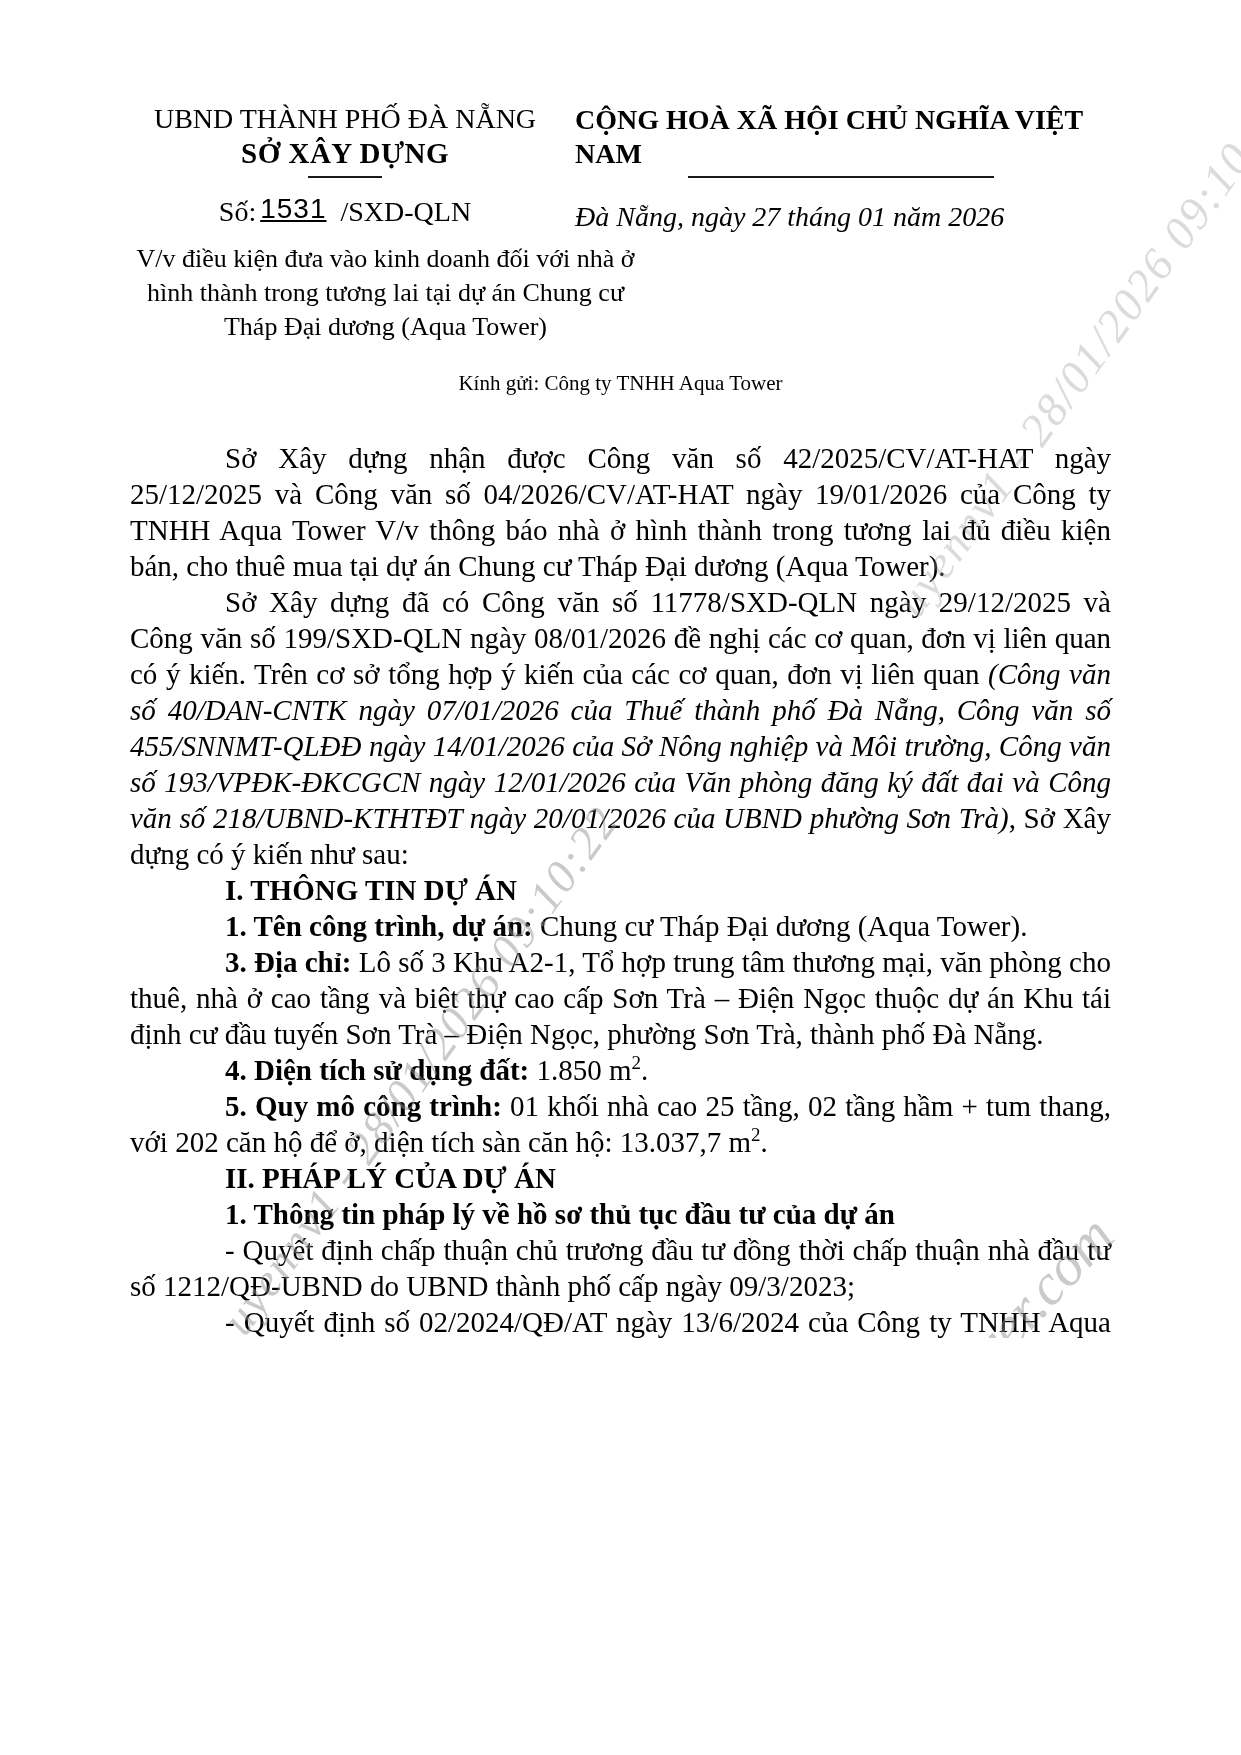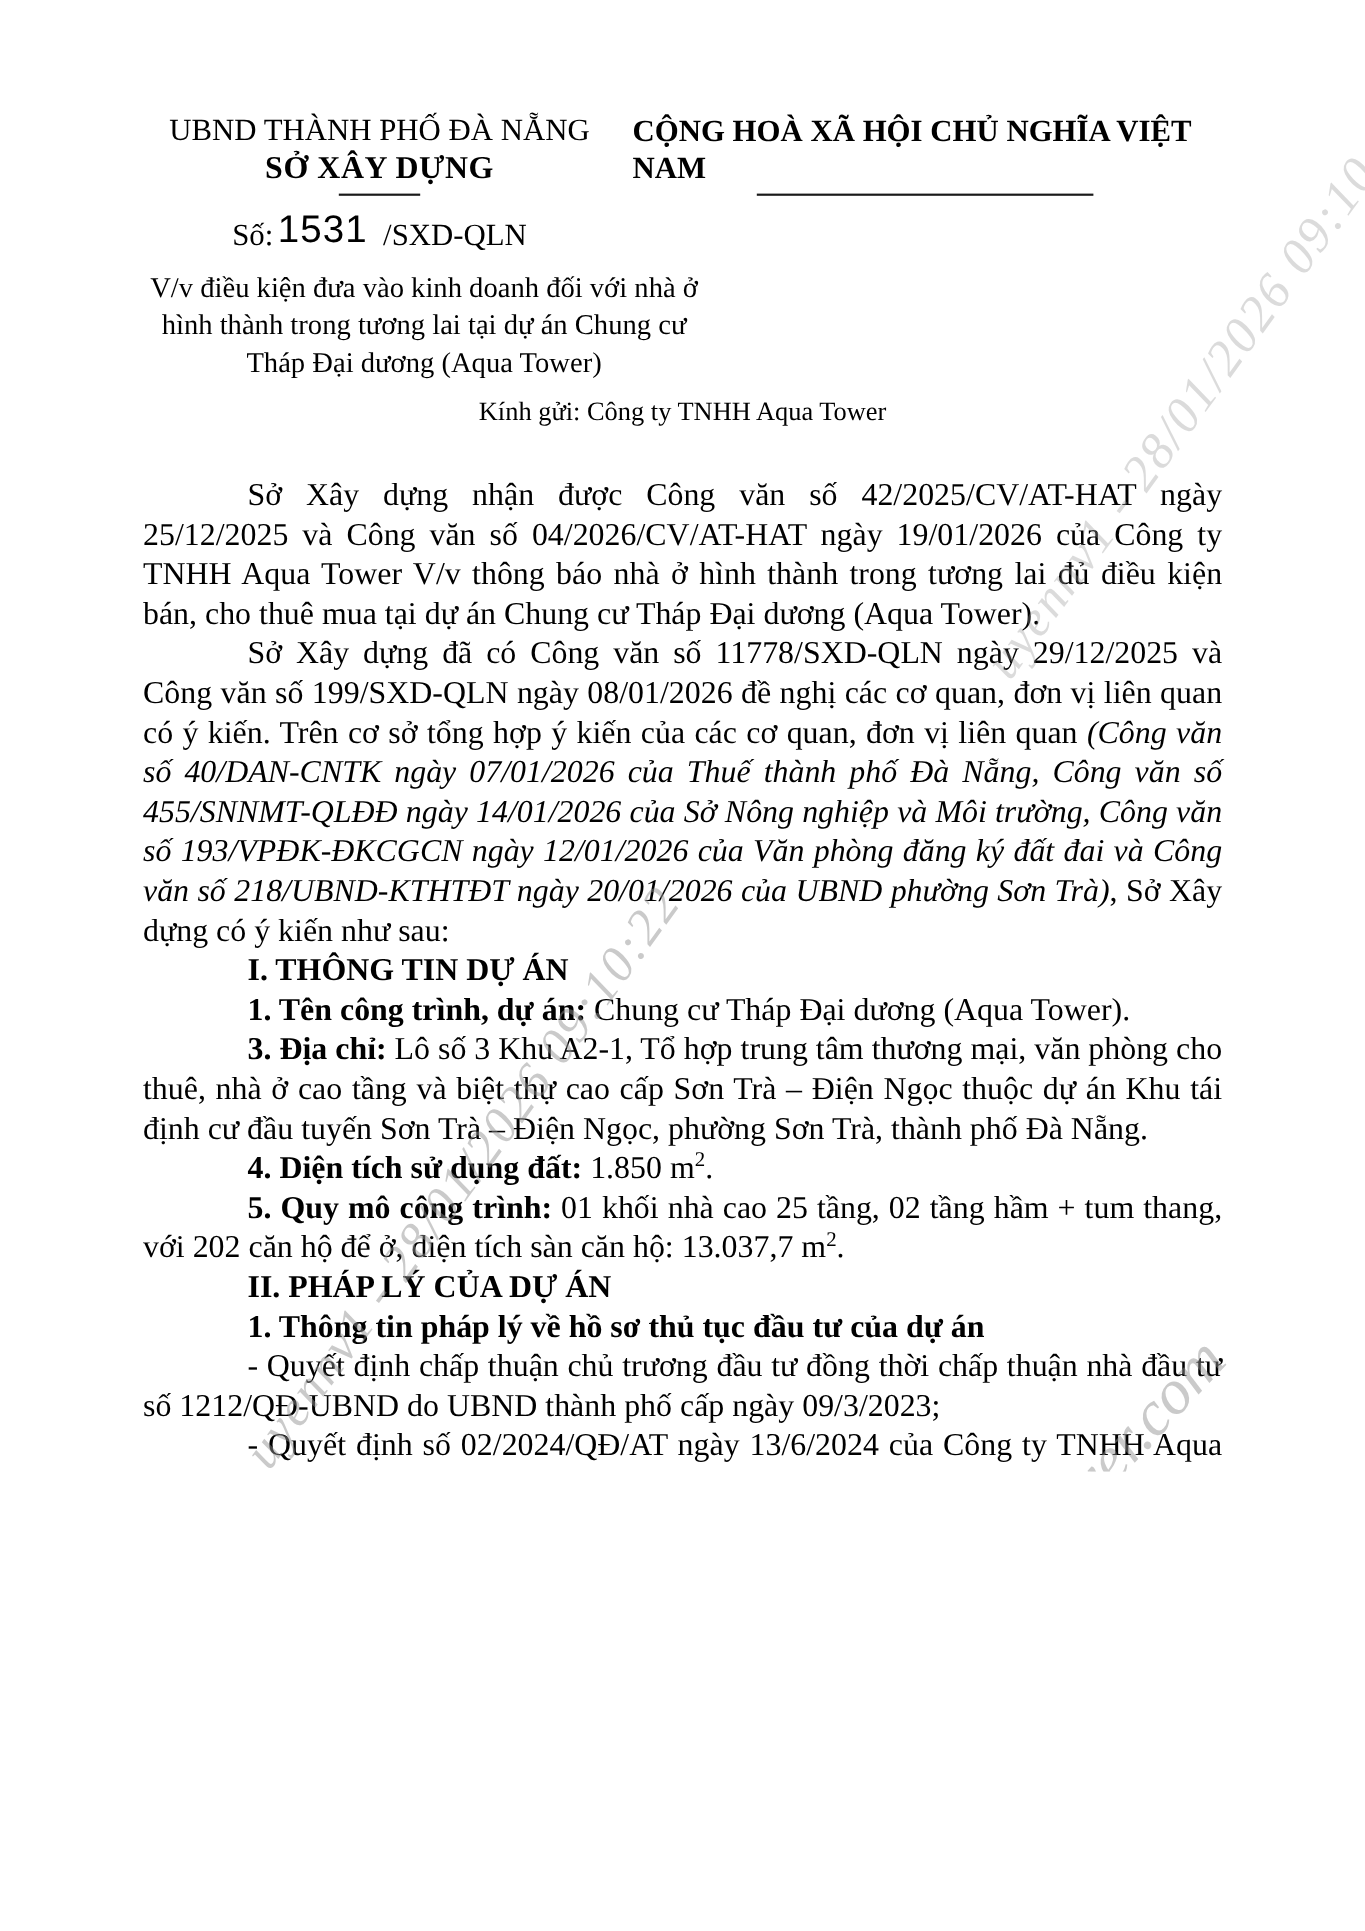--- a/index.html
+++ b/index.html
@@ -16,29 +16,29 @@
   .header-left{width:460px;text-align:center;flex:0 0 auto;}
   .header-right{flex:1 1 auto;}
   .agency-parent{font-size:28px;line-height:32px;}
   .agency-name{font-size:29px;line-height:36px;font-weight:bold;letter-spacing:.5px;}
   .rule{height:2px;background:#1a1a1a;margin:5px auto 0 auto;}
   .rule-left{width:74px;}
   .rule-right{width:306px;}
   .doc-number{margin-top:16px;font-size:28px;line-height:36px;}
   .doc-number .fill{
     font-family:"Liberation Sans","DejaVu Sans",sans-serif;
-    font-size:35px;position:relative;top:-3px;
-    margin:0 14px 16px 4px;letter-spacing:1px;
+    font-size:28px;position:relative;top:-3px;
+    margin:0 14px 16px 4px;letter-spacing:1px;text-decoration:underline;
   }
   .subject{width:505px;margin:12px 0 0 18px;font-size:26px;line-height:34px;text-align:center;}
   .motto-1{font-size:28px;line-height:34px;font-weight:bold;}
   .motto-2{font-size:29px;line-height:37px;font-weight:bold;}
   .dateline{margin-top:21px;font-size:28px;line-height:36px;font-style:italic;}
   
-  .salutation{margin-top:10px;text-align:center;font-size:24px;line-height:36px;}
+  .salutation{margin-top:21px;text-align:center;font-size:21px;line-height:36px;}
   .body-text{margin:39px 130px 0 130px;}
   .para{
     margin:0;font-size:29px;line-height:36px;
     text-align:justify;text-indent:95px;
   }
   .para.heading{text-align:left;}
   .b{font-weight:bold;}
   .i{font-style:italic;}
   sup{font-size:19px;line-height:0;}
   
@@ -72,20 +72,21 @@
         <div class="agency-parent">UBND THÀNH PHỐ ĐÀ NẴNG</div>
         <div class="agency-name">SỞ XÂY DỰNG</div>
         <div class="rule rule-left"></div>
         <div class="doc-number"><span>Số:</span><span class="fill">1531</span><span>/SXD-QLN</span></div>
         <div class="subject">V/v điều kiện đưa vào kinh doanh đối với nhà ở hình thành trong tương lai tại dự án Chung cư Tháp Đại dương (Aqua Tower)</div>
       </div>
 
       <div class="header-right">
         <div class="motto-1">CỘNG HOÀ XÃ HỘI CHỦ NGHĨA VIỆT NAM</div>
         <div class="rule rule-right"></div>
+        <div class="dateline">Đà Nẵng, ngày 27 tháng 01 năm 2026</div>
       </div>
     </div>
 
     <div class="salutation">Kính gửi: Công ty TNHH Aqua Tower</div>
 
     <div class="body-text" id="body-container">
         <p class="para"><span>Sở Xây dựng nhận được Công văn số 42/2025/CV/AT-HAT ngày 25/12/2025 và Công văn số 04/2026/CV/AT-HAT ngày 19/01/2026 của Công ty TNHH Aqua Tower V/v thông báo nhà ở hình thành trong tương lai đủ điều kiện bán, cho thuê mua tại dự án Chung cư Tháp Đại dương (Aqua Tower).</span></p>
         <p class="para"><span>Sở Xây dựng đã có Công văn số 11778/SXD-QLN ngày 29/12/2025 và Công văn số 199/SXD-QLN ngày 08/01/2026 đề nghị các cơ quan, đơn vị liên quan có ý kiến. Trên cơ sở tổng hợp ý kiến của các cơ quan, đơn vị liên quan </span><span class="i">(Công văn số 40/DAN-CNTK ngày 07/01/2026 của Thuế thành phố Đà Nẵng, Công văn số 455/SNNMT-QLĐĐ ngày 14/01/2026 của Sở Nông nghiệp và Môi trường, Công văn số 193/VPĐK-ĐKCGCN ngày 12/01/2026 của Văn phòng đăng ký đất đai và Công văn số 218/UBND-KTHTĐT ngày 20/01/2026 của UBND phường Sơn Trà)</span><span>, Sở Xây dựng có ý kiến như sau:</span></p>
         <p class="para heading"><span class="b">I. THÔNG TIN DỰ ÁN</span></p>
         <p class="para"><span class="b">1. Tên công trình, dự án:</span><span> Chung cư Tháp Đại dương (Aqua Tower).</span></p>

